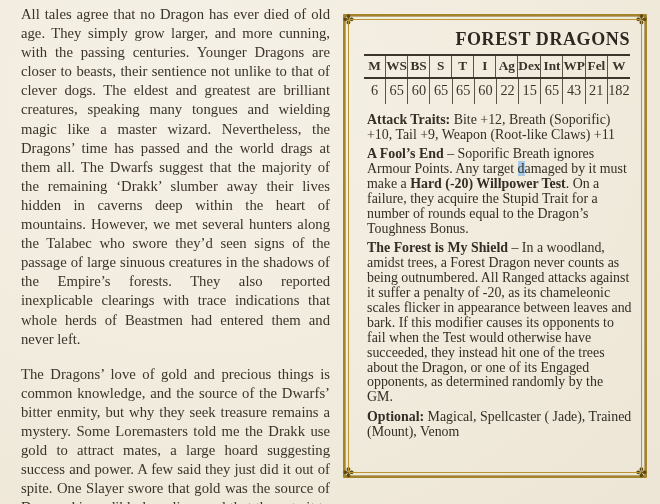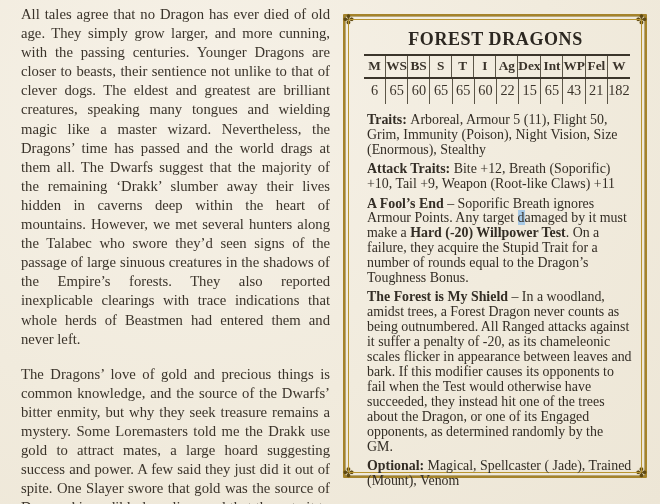--- a/index.html
+++ b/index.html
@@ -26,21 +26,21 @@
     box-shadow:0 0 0 0.5px #7d6316 inset;}
   .frame-inner{position:absolute;inset:7px;border:1.5px solid var(--gold-light);border-radius:1px;}
   .rosette{
     position:absolute;width:15px;height:15px;line-height:15px;text-align:center;
     font-size:13px;color:var(--rosette);text-shadow:0 0 1px #8a6f22;
   }
   .rosette.tl{left:-4px;top:-4px;} .rosette.tr{right:-4px;top:-4px;}
   .rosette.bl{left:-4px;bottom:-4px;} .rosette.br{right:-4px;bottom:-4px;}
   .panel-content{position:absolute;left:10px;right:9px;top:9px;bottom:9px;}
   .sb-title{
-    text-align:center;font-weight:bold;font-size:18px;letter-spacing:0.6px;
+    text-align:right;font-weight:bold;font-size:18px;letter-spacing:0.6px;
     color:#2c2720;margin:8px 10px 4px 10px;
   }
   .stat-table{margin:0 10px 0 13px;border-top:2px solid var(--rule);}
   .stat-row{display:grid;grid-template-columns:repeat(12,1fr);}
   .stat-row.header{border-bottom:2px solid var(--rule);}
   .cell{text-align:center;border-right:1px solid var(--rule-light);}
   .cell:last-child{border-right:none;}
   .cell.hd{font-weight:bold;font-size:13.3px;padding:2px 0 3px;}
   .cell.vl{font-size:14.3px;padding:3px 0 5px;}
   
@@ -92,20 +92,19 @@
           <div class="cell vl">60</div>
           <div class="cell vl">22</div>
           <div class="cell vl">15</div>
           <div class="cell vl">65</div>
           <div class="cell vl">43</div>
           <div class="cell vl">21</div>
           <div class="cell vl">182</div>
         </div>
     </div>
     <div class="entries">
-        <p class="entry"><span class="seg-bold">Traits: </span><span class="seg-normal">Arboreal, Armour 5 (11), Flight 50, Grim, Immunity (Poison), Night Vision, Size (Enormous), Stealthy</span></p>
         <p class="entry"><span class="seg-bold">Attack Traits: </span><span class="seg-normal">Bite +12, Breath (Soporific) +10, Tail +9, Weapon (Root-like Claws) +11</span></p>
         <p class="entry"><span class="seg-bold">A Fool’s End</span><span class="seg-normal"> – Soporific Breath ignores Armour Points. Any target </span><span class="seg-highlight">d</span><span class="seg-normal">amaged by it must make a </span><span class="seg-bold">Hard (-20) Willpower Test</span><span class="seg-normal">. On a failure, they acquire the </span><span class="seg-italic">Stupid</span><span class="seg-normal"> Trait for a number of rounds equal to the Dragon’s Toughness Bonus.</span></p>
         <p class="entry"><span class="seg-bold">The Forest is My Shield</span><span class="seg-normal"> – In a woodland, amidst trees, a Forest Dragon never counts as being outnumbered. All Ranged attacks against it suffer a penalty of -20, as its chameleonic scales flicker in appearance between leaves and bark. If this modifier causes its opponents to fail when the Test would otherwise have succeeded, they instead hit one of the trees about the Dragon, or one of its Engaged opponents, as determined randomly by the GM.</span></p>
         <p class="entry"><span class="seg-bold">Optional: </span><span class="seg-normal">Magical, Spellcaster ( Jade), Trained (Mount), Venom</span></p>
       </div>
   </div>
 </div>
 
 </body></html>

